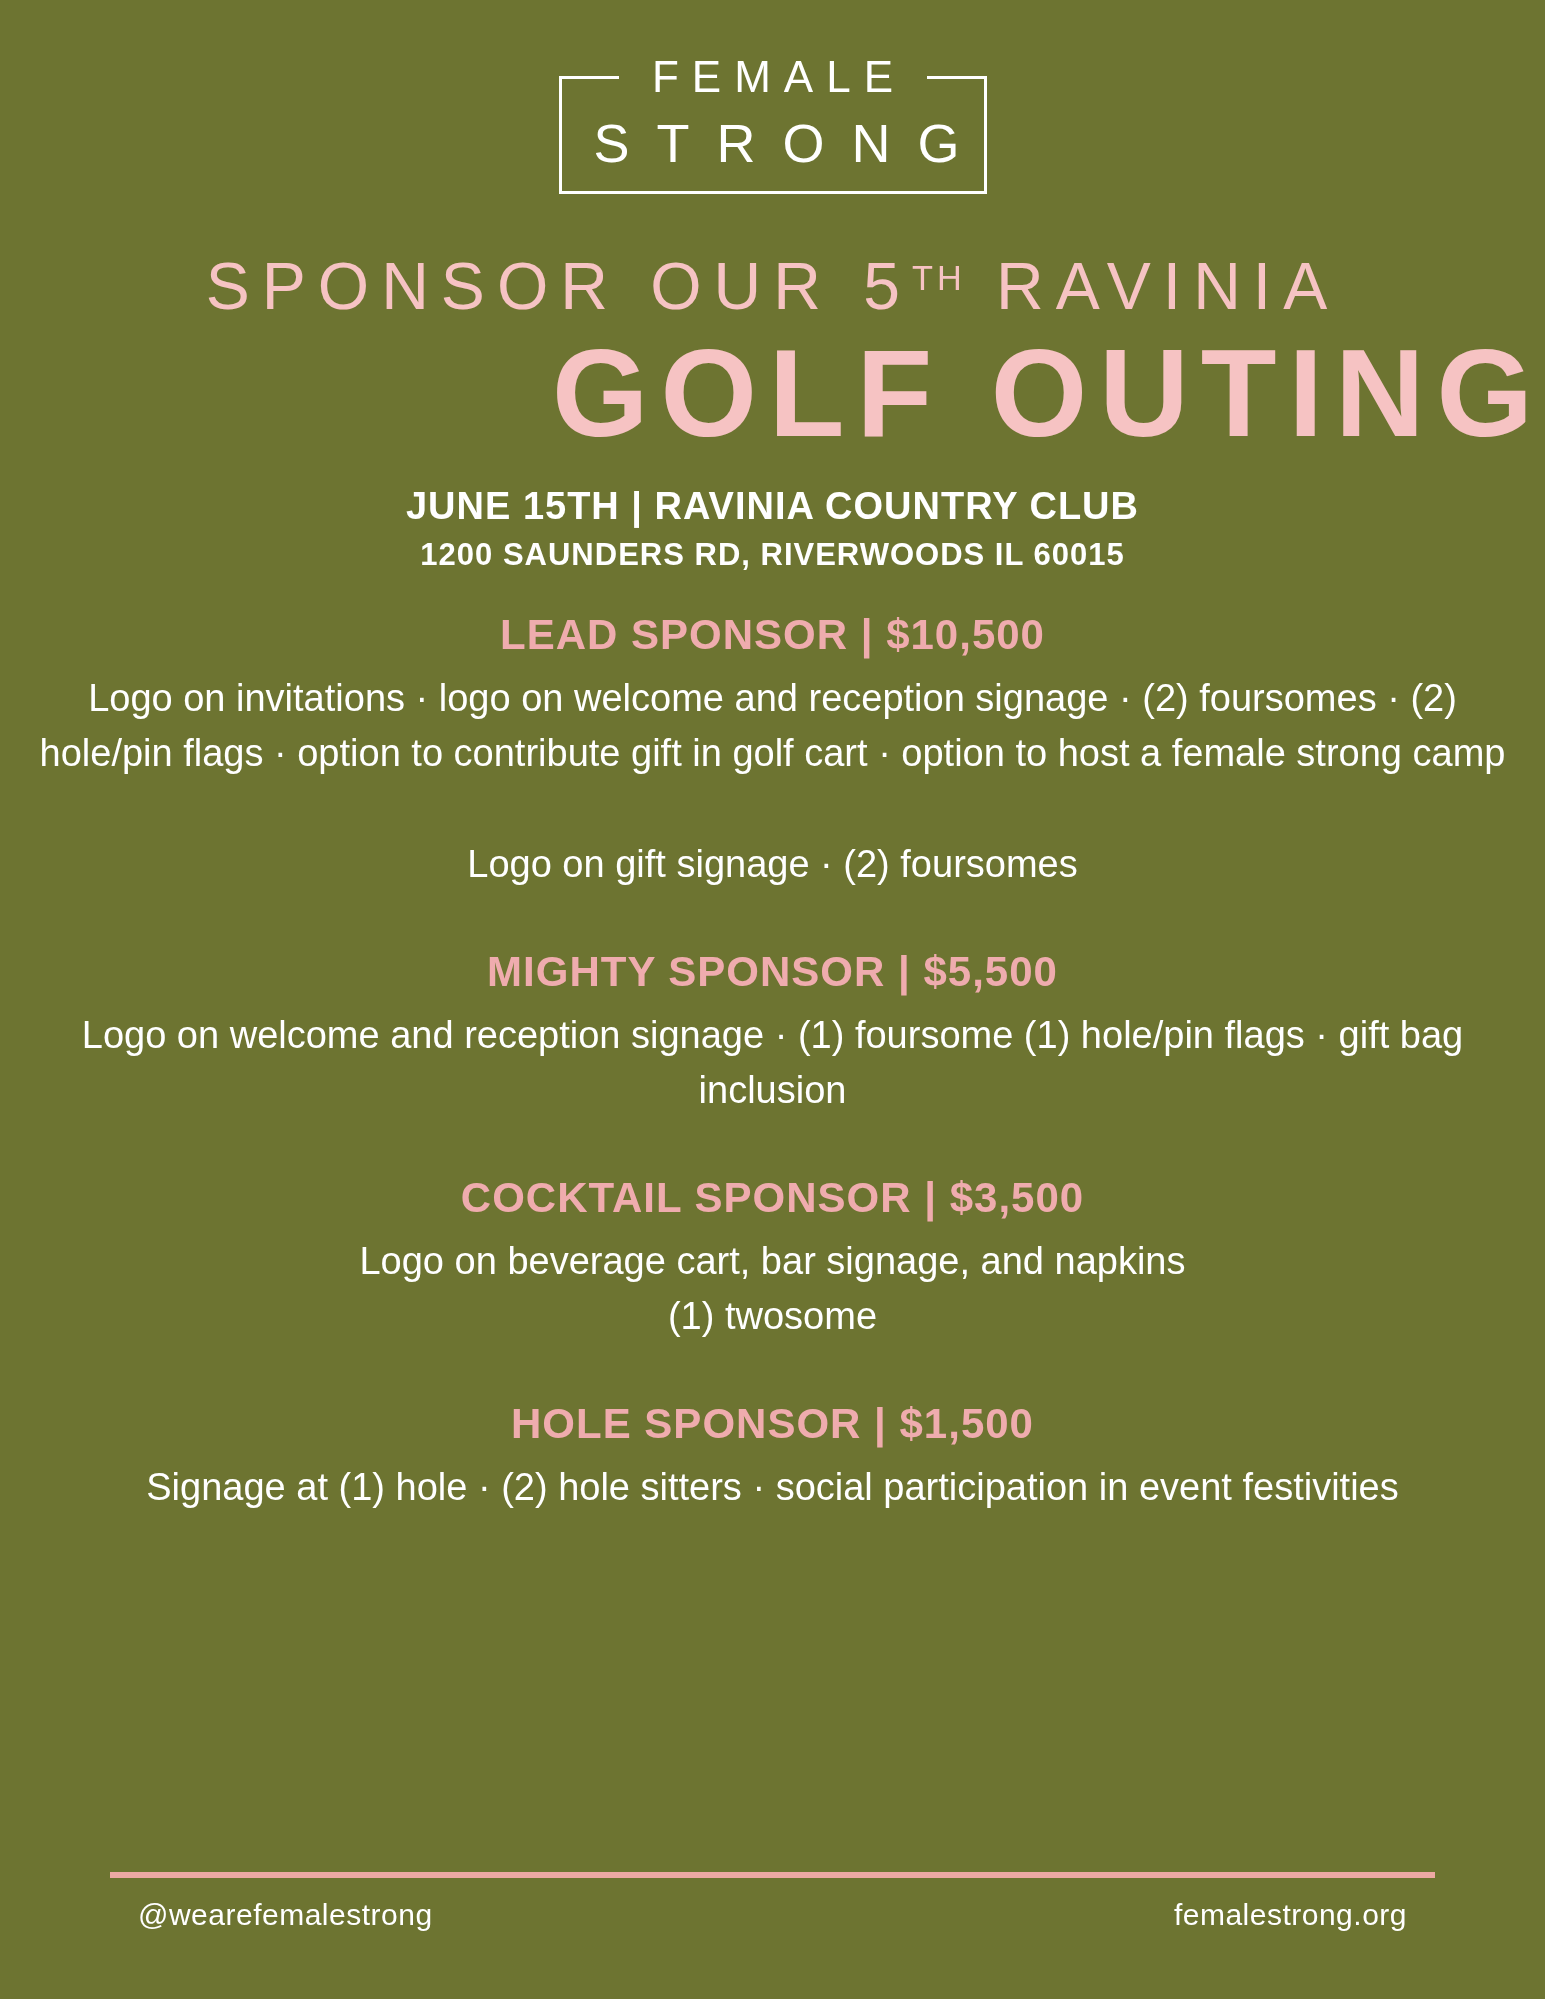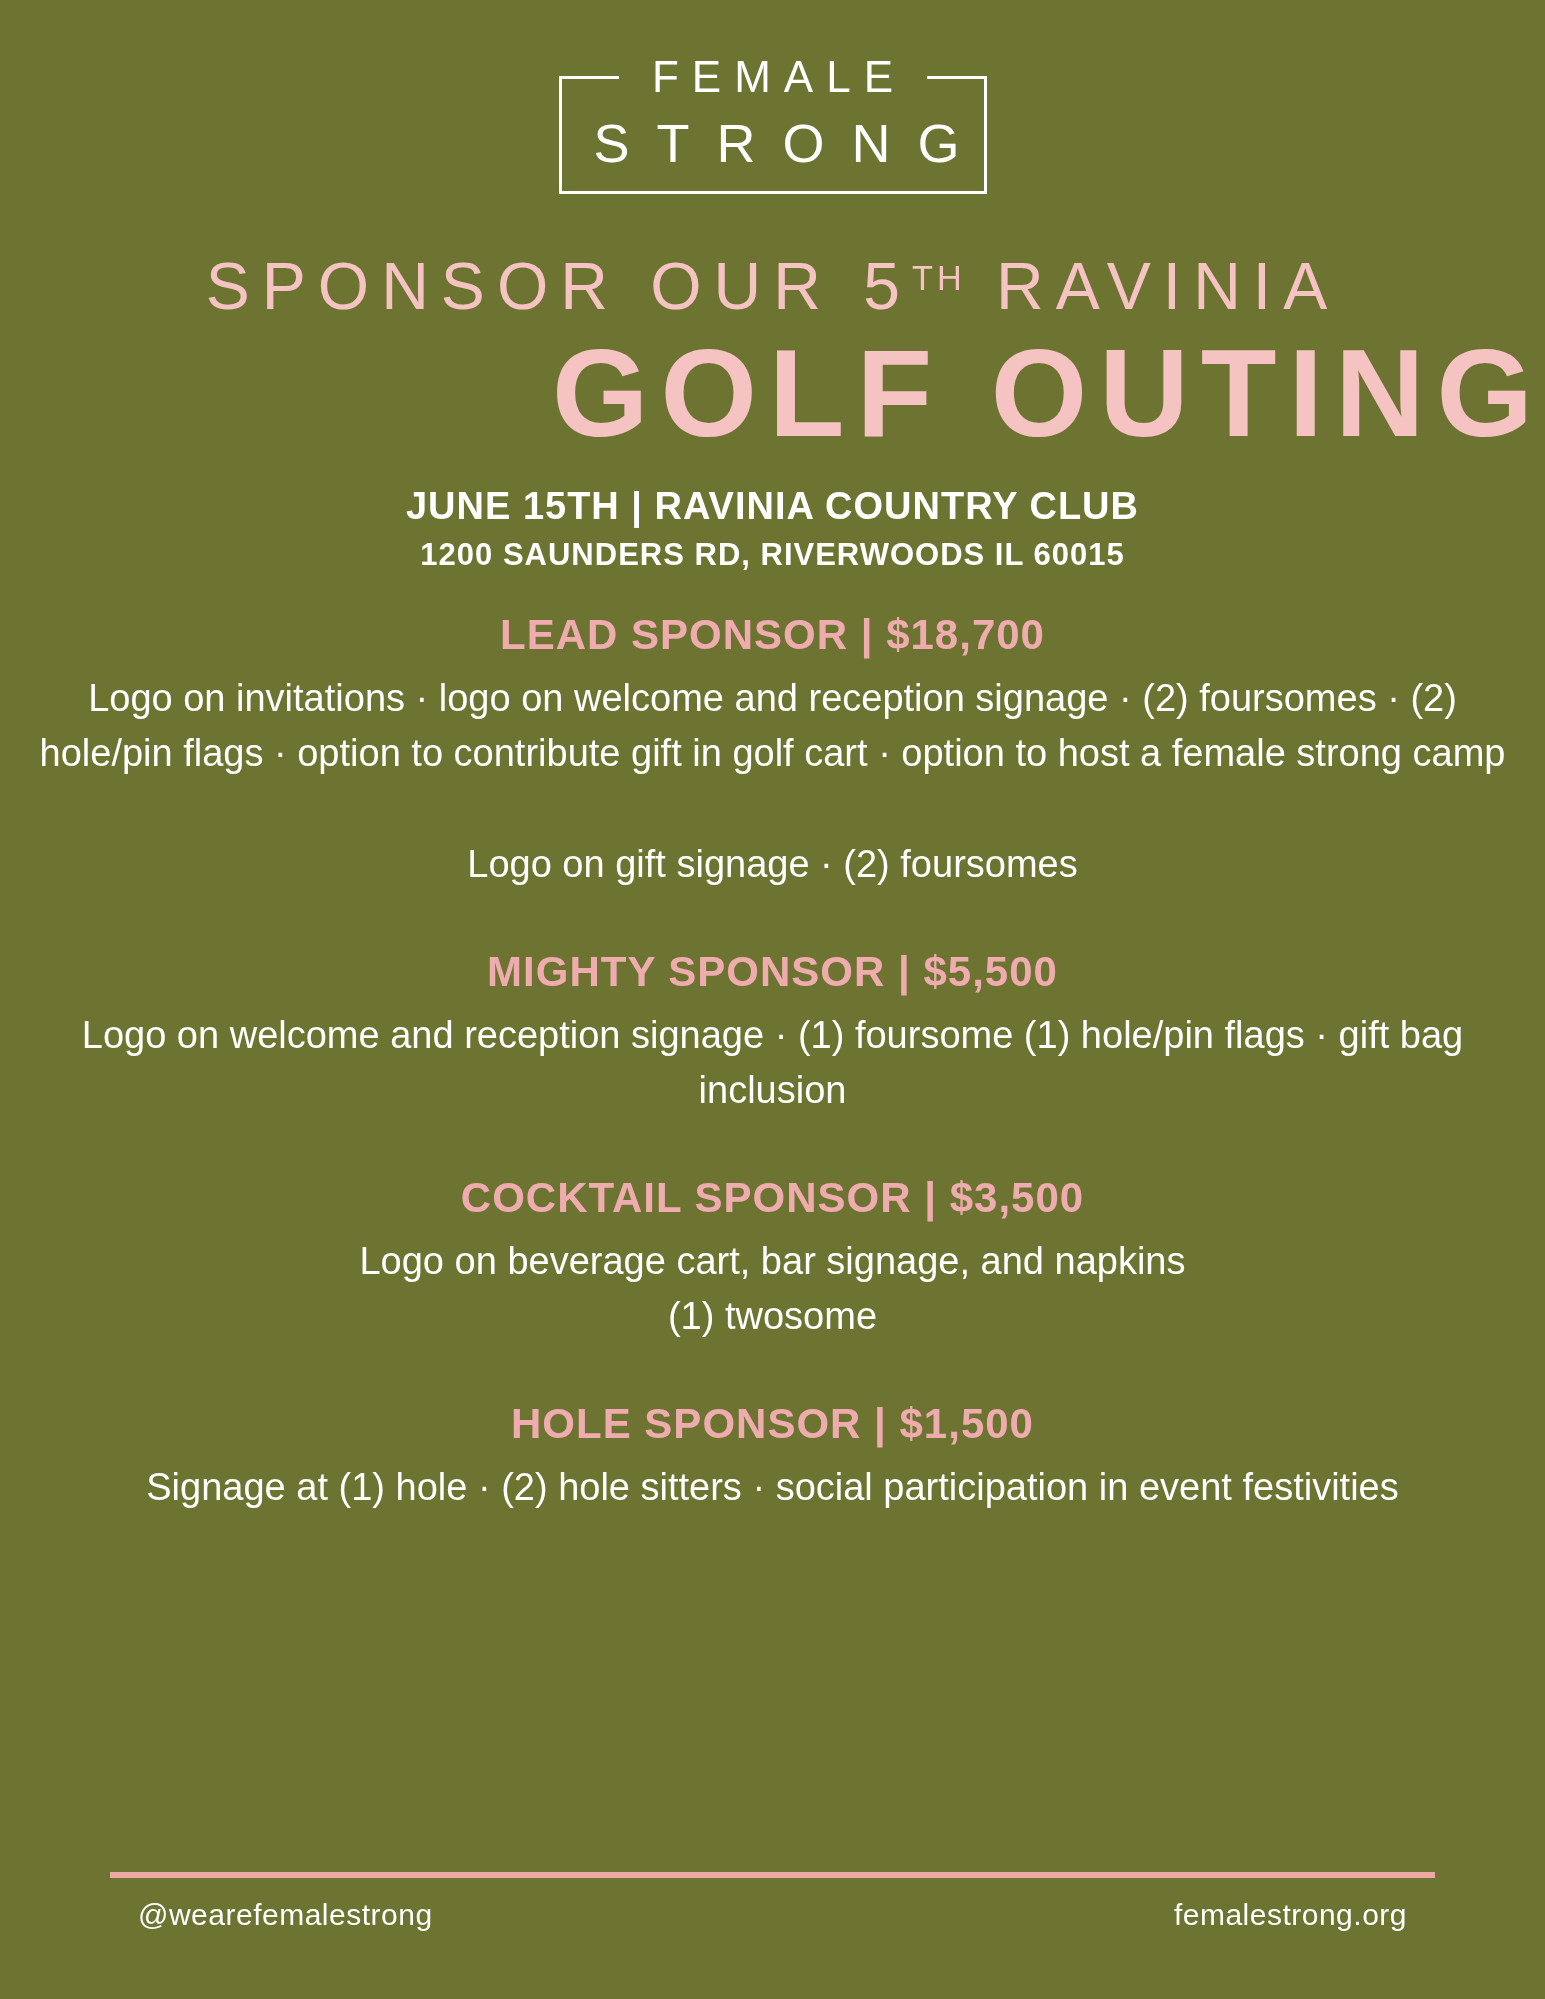--- a/index.html
+++ b/index.html
@@ -128,21 +128,21 @@
   <div class="kicker"><span>SPONSOR OUR 5</span><sup>TH</sup><span> RAVINIA</span></div>
   <h1 class="hero-title">GOLF OUTING</h1>
 
   <div class="event">
     <div class="event-line1">JUNE 15TH | RAVINIA COUNTRY CLUB</div>
     <div class="event-line2">1200 SAUNDERS RD, RIVERWOODS IL 60015</div>
   </div>
 
   <main class="tier-list">
     <section class="tier">
-      <h2 class="tier-header"><span class="tier-name">LEAD SPONSOR</span><span class="tier-sep"> | </span><span class="tier-price">$18,700</span></h2>
+      <h2 class="tier-header"><span class="tier-name">LEAD SPONSOR</span><span class="tier-sep"> | </span><span class="tier-price">$10,500</span></h2>
       <div class="tier-desc">
           <div class="tier-line">Logo on invitations · logo on welcome and reception signage · (2) foursomes · (2) hole/pin flags · option to contribute gift in golf cart · option to host a female strong camp</div>
         </div>
     </section>
 
     <section class="tier">
       <div class="tier-desc">
           <div class="tier-line">Logo on gift signage · (2) foursomes</div>
         </div>
     </section>

